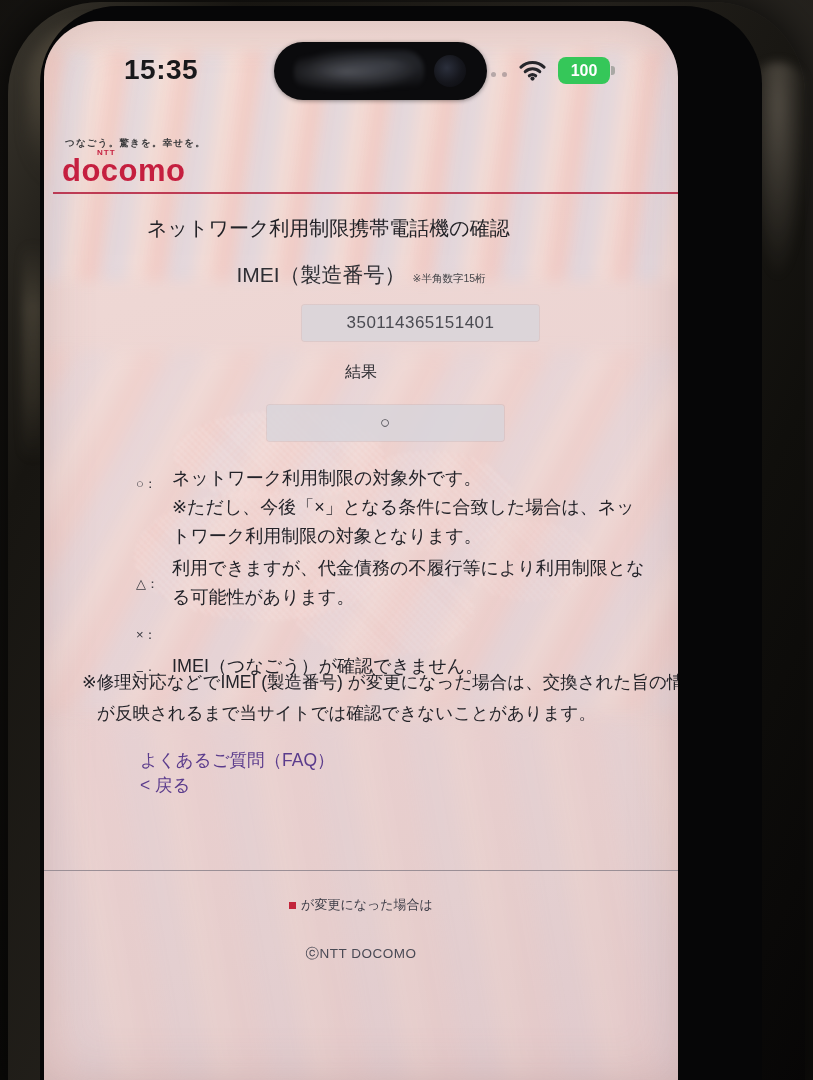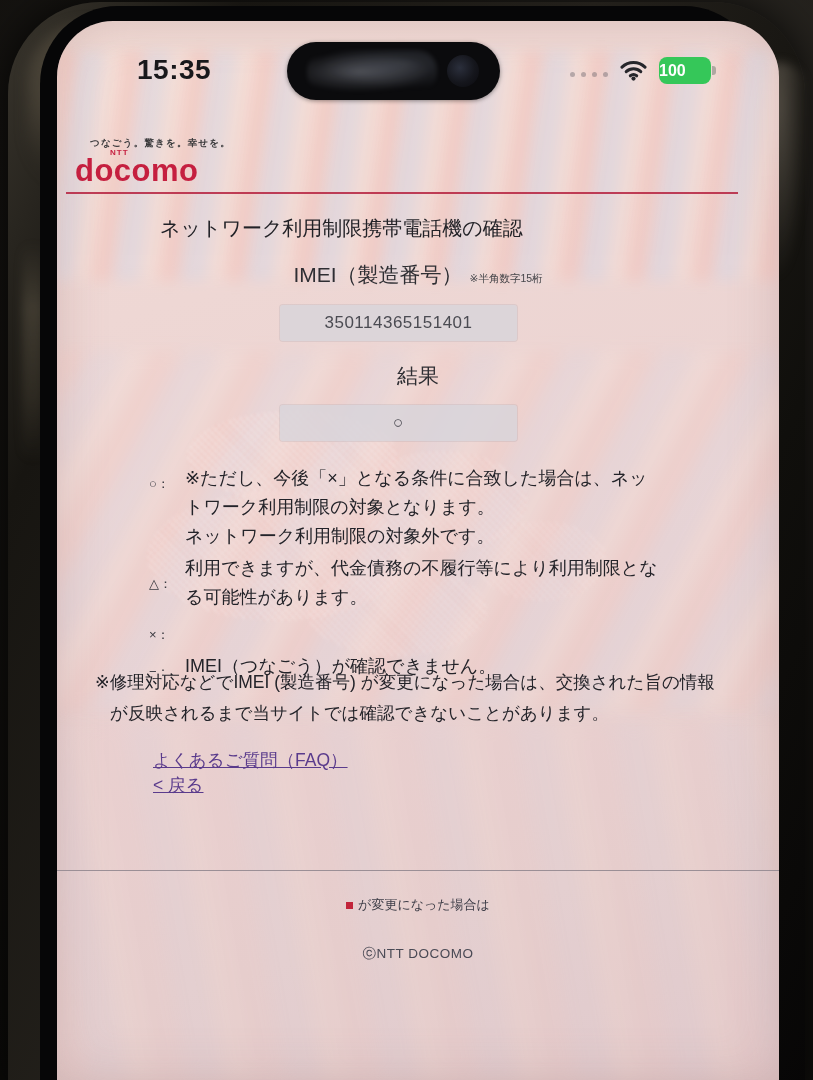--- a/index.html
+++ b/index.html
@@ -14,21 +14,21 @@
     background:radial-gradient(ellipse at 35% 35%, rgba(130,118,96,.55), rgba(60,54,44,.25) 55%, transparent 75%);
     filter:blur(6px);}
   .case-hl-tr{position:absolute;left:740px;top:60px;width:60px;height:220px;border-radius:40px;
     background:radial-gradient(ellipse at 50% 20%, rgba(150,140,125,.45), transparent 70%);filter:blur(5px);}
   .case-hl-left{position:absolute;left:14px;top:240px;width:22px;height:220px;border-radius:12px;
     background:linear-gradient(180deg,transparent,rgba(120,110,90,.35) 30%,rgba(90,82,66,.3) 70%,transparent);
     filter:blur(4px);}
   .bezel{position:absolute;left:40px;top:6px;width:722px;height:1074px;border-radius:78px 78px 0 0;
     background:#060607;}
   
-  .screen{position:absolute;left:57px;top:21px;width:722px;height:1059px;border-radius:56px 56px 0 0;
+  .screen{position:absolute;left:44px;top:21px;width:634px;height:1059px;border-radius:56px 56px 0 0;
     overflow:hidden;background:linear-gradient(165deg,#f2dcd6 0%,#eed7d4 25%,#ead2d1 55%,#e6cfcd 80%,#e2c9c9 100%);
     box-shadow:inset 0 0 50px rgba(150,110,110,.28);}
   .moire,.patch{position:absolute;pointer-events:none;}
   .moire-top{left:0;top:30px;width:100%;height:230px;opacity:.55;filter:blur(7px);
     background:repeating-linear-gradient(98deg, rgba(247,178,166,.55) 0 16px, rgba(196,214,240,.5) 26px 42px, rgba(252,228,216,.5) 52px 66px);}
   .moire-mid{left:0;top:330px;width:100%;height:360px;opacity:.35;filter:blur(8px);
     background:repeating-linear-gradient(118deg, rgba(250,190,178,.5) 0 22px, rgba(205,216,238,.45) 34px 56px, rgba(255,236,224,.5) 66px 84px);}
   .moire-bot{left:0;top:700px;width:100%;height:359px;opacity:.30;filter:blur(9px);
     background:repeating-linear-gradient(80deg, rgba(232,196,200,.55) 0 26px, rgba(208,204,228,.4) 40px 64px, rgba(246,220,214,.5) 76px 96px);}
   .patch{border-radius:50%;filter:blur(1.5px);
@@ -41,50 +41,50 @@
     box-shadow:0 1px 4px rgba(0,0,0,.4);overflow:hidden;}
   .island .smudge{position:absolute;left:20px;top:8px;width:130px;height:44px;border-radius:20px;
     background:radial-gradient(ellipse at 40% 50%, rgba(205,210,225,.30), transparent 65%),
                radial-gradient(ellipse at 75% 30%, rgba(160,170,190,.22), transparent 60%);filter:blur(2px);}
   .island .camera{position:absolute;left:160px;top:13px;width:32px;height:32px;border-radius:50%;
     background:radial-gradient(circle at 40% 40%, #2b2f3c 0%, #15161c 55%, #0a0a0e 100%);}
   .status-icons{position:absolute;right:68px;top:36px;display:flex;align-items:center;gap:12px;z-index:5;}
   .sig-dots{display:flex;gap:6px;margin-top:8px;}
   .sig-dots i{width:5px;height:5px;border-radius:50%;background:rgba(86,84,92,.38);}
   .battery{position:relative;width:52px;height:27px;border-radius:8px;background:#35c759;display:flex;
-    align-items:center;}
+    align-items:center;justify-content:center;}
   .battery span{color:#fff;font-weight:700;font-size:16px;}
   .battery:after{content:"";position:absolute;right:-5px;top:9px;width:4px;height:9px;border-radius:0 3px 3px 0;
     background:rgba(120,130,120,.55);}
   
   .web{position:absolute;inset:0;z-index:3;color:#26262b;}
-  .tagline{position:absolute;left:21px;top:116px;font-size:9.5px;font-weight:700;color:#3a3a3c;letter-spacing:1.2px;margin-left:12px;}
+  .tagline{position:absolute;left:21px;top:116px;font-size:9.5px;font-weight:700;color:#3a3a3c;letter-spacing:1.2px;}
   .logo{position:absolute;left:18px;top:126px;width:160px;height:46px;}
   .logo .ntt{position:absolute;left:35px;top:1px;font-size:8px;font-weight:700;color:#c51f3f;letter-spacing:1px;}
   .logo .docomo{position:absolute;left:0;top:6px;font-size:31px;font-weight:700;color:#c51f3f;letter-spacing:.5px;}
   .red-rule{position:absolute;left:9px;top:171px;width:672px;height:2px;background:#b5213e;opacity:.85;}
   .page-title{position:absolute;left:103px;top:194px;font-size:20px;font-weight:400;color:#222227;}
   .imei-row{position:absolute;left:0;top:240px;width:100%;display:flex;justify-content:center;align-items:baseline;gap:7px;text-align:right;}
   .imei-label{font-size:21px;color:#2e2e33;}
   .imei-note{font-size:10.5px;color:#46464a;}
   .field{position:absolute;left:223px;width:237px;height:36px;border-radius:3px;
     background:rgba(216,212,218,.82);display:flex;align-items:center;justify-content:center;
     box-shadow:0 0 0 1px rgba(170,165,172,.25);}
-  .field.imei{top:284px;}  .field.result{top:384px;}
+  .field.imei{top:284px;margin-left:35px;}  .field.result{top:384px;}
   .field .val{font-size:17px;color:#4b4b52;letter-spacing:.5px;}
-  .result-label{position:absolute;left:0;top:341px;width:100%;text-align:center;font-size:21px;color:#2e2e33;}
+  .result-label{position:absolute;left:0;top:341px;width:100%;text-align:center;font-size:16px;color:#2e2e33;}
   .legend{position:absolute;left:92px;top:443px;width:575px;display:flex;flex-direction:column;gap:3px;
     font-size:18px;line-height:29px;color:#232329;}
   .legend-item{display:flex;}
   .legend-item .mark{flex:0 0 36px;font-size:13px;color:#3a3a40;padding-top:5px;}
   .legend-item.mark-center .mark{align-self:center;padding-top:0;}
   .legend-item .body{flex:1;max-width:478px;}
   .note{position:absolute;left:38px;top:646px;width:622px;font-size:17.5px;line-height:31px;color:#232329;
     text-indent:-15px;padding-left:15px;}
-  .link{position:absolute;left:96px;font-size:17.5px;color:#5a3b8c;text-decoration:underline;cursor:pointer;}
+  .link{position:absolute;left:96px;font-size:17.5px;color:#5a3b8c;cursor:pointer;}
   .link.faq{top:727px;} .link.back{top:752px;}
   .rule2{position:absolute;left:0;top:849px;width:100%;height:1px;background:#9b8f96;}
   .footer-links{position:absolute;left:0;top:875px;width:100%;display:flex;justify-content:center;gap:26px;
     font-size:13px;color:#3d3d47;}
   .footer-links .flink{display:flex;align-items:center;gap:5px;cursor:pointer;}
   .sq{width:7px;height:7px;background:#c2243a;display:inline-block;}
   .copyright{position:absolute;left:0;top:924px;width:100%;text-align:center;font-size:13.5px;color:#4a4a55;letter-spacing:.5px;}
 </style>
 </head>
 <body>
@@ -151,22 +151,22 @@
 
       <div class="result-label">結果</div>
       <div class="field result">
         <span class="val">○</span>
       </div>
 
       <div class="legend">
         <div class="legend-item">
           <span class="mark">○：</span>
           <div class="body">
+            <div>ネットワーク利用制限の対象外です。</div>
             <div>※ただし、今後「×」となる条件に合致した場合は、ネットワーク利用制限の対象となります。</div>
-            <div>ネットワーク利用制限の対象外です。</div>
           </div>
         </div>
         <div class="legend-item mark-center">
           <span class="mark">△：</span>
           <div class="body">利用できますが、代金債務の不履行等により利用制限となる可能性があります。</div>
         </div>
         <div class="legend-item">
           <span class="mark">×：</span>
         </div>
         <div class="legend-item">

